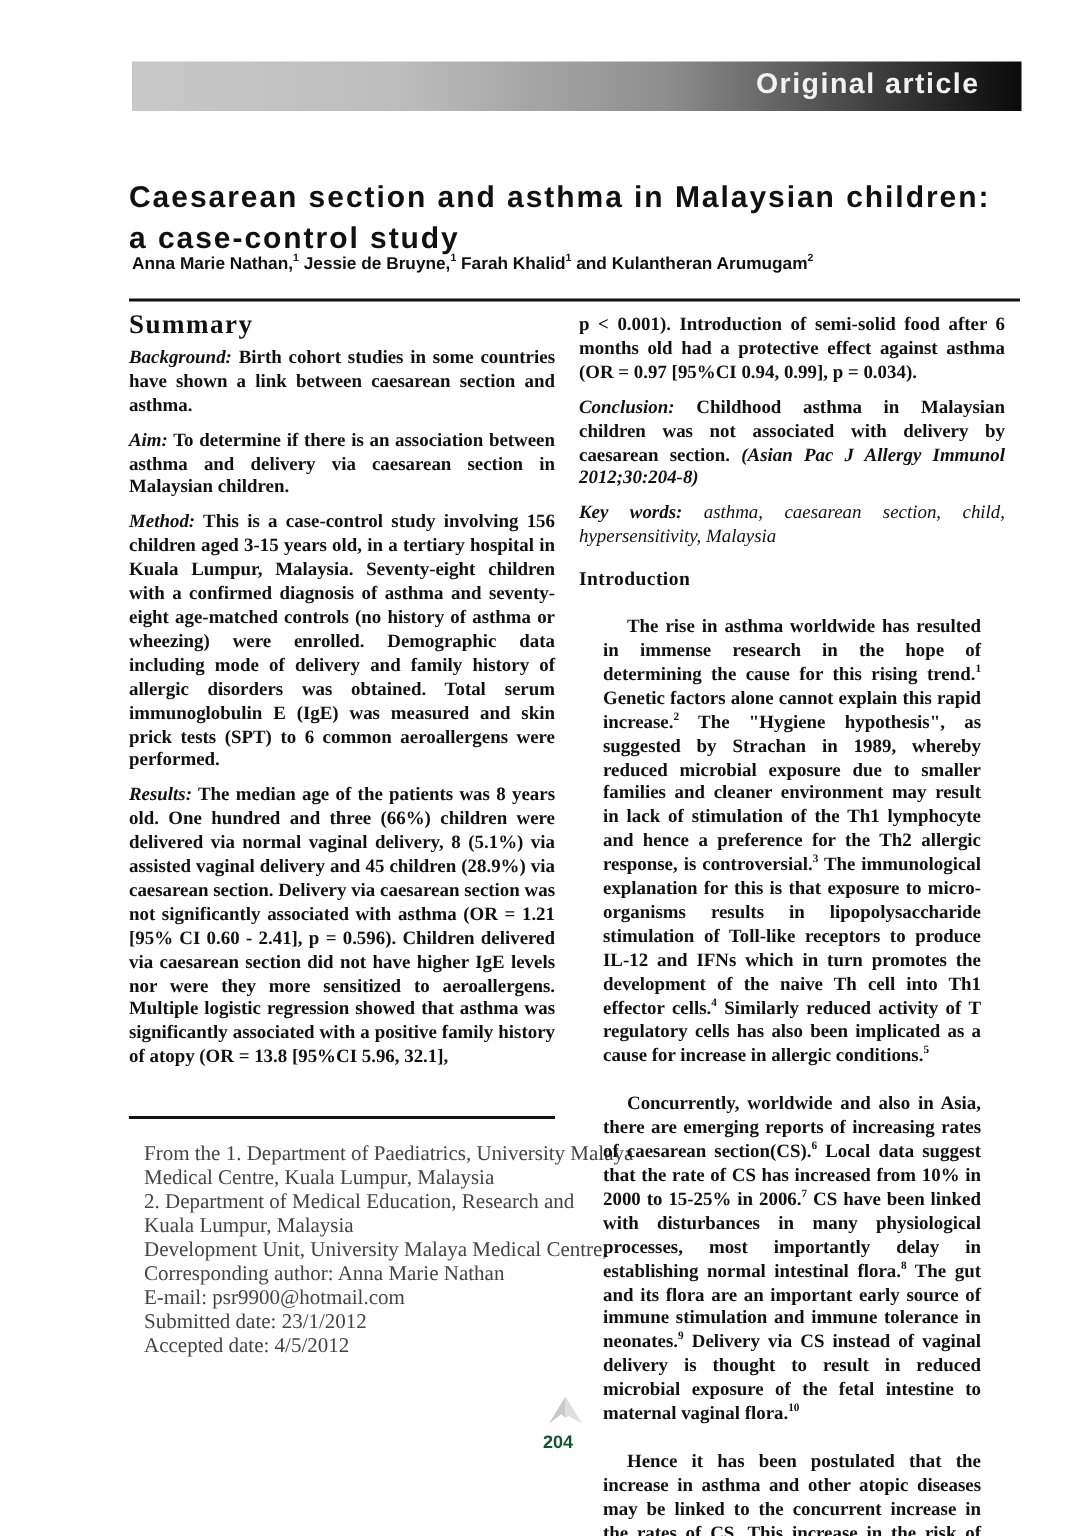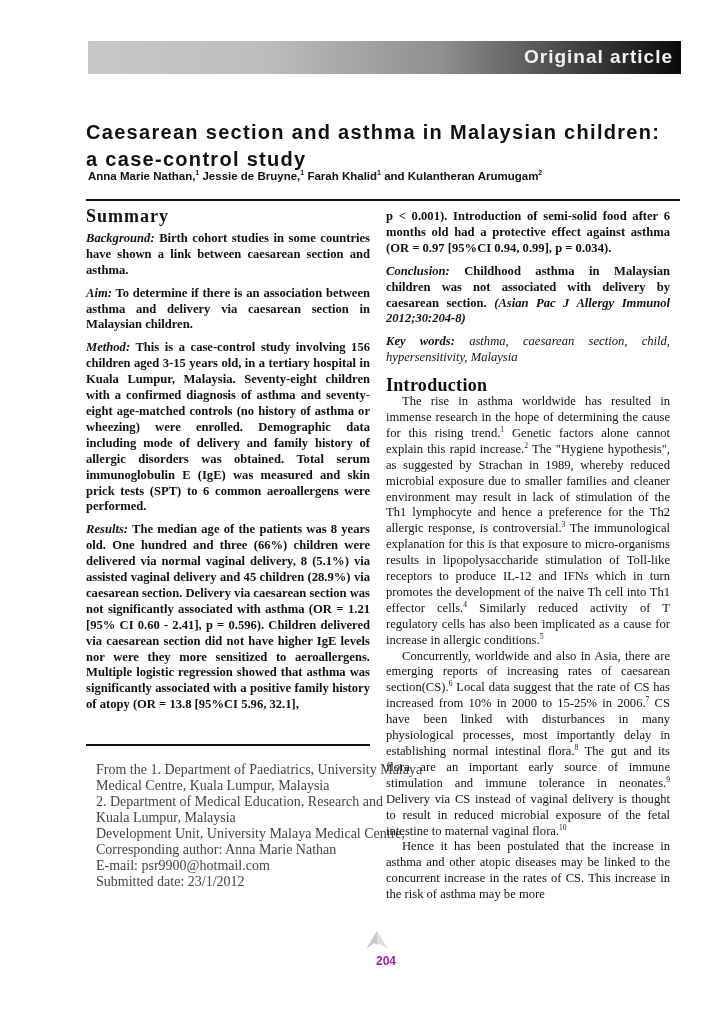--- a/index.html
+++ b/index.html
@@ -2,21 +2,21 @@
 <html><head>
 <meta charset="utf-8">
 <style>
   html, body { margin: 0; padding: 0; background: #ffffff; }
   body { width: 724px; height: 1024px; position: relative; overflow: hidden; color: #111; }
   .banner {
     position: absolute; left: 88px; top: 41px; width: 593px; height: 33px;
     background: linear-gradient(to right, #c8c8c8 0%, #bdbdbd 30%, #8e8e8e 60%, #3a3a3a 85%, #0a0a0a 100%);
   }
   .banner-text {
-    position: absolute; right: 8px; top: 5px;
+    position: absolute; right: 28px; top: 5px;
     font-family: "Liberation Sans", sans-serif; font-weight: bold; font-size: 19px;
     color: #f2f2f2; letter-spacing: 1px;
   }
   .title {
     position: absolute; left: 86px; top: 119px; width: 600px;
     font-family: "Liberation Sans", sans-serif; font-weight: bold; font-size: 20px;
     line-height: 27px; letter-spacing: 1.3px; color: #111;
   }
   .authors {
     position: absolute; left: 88px; top: 170px; width: 600px;
@@ -25,32 +25,32 @@
   .authors sup { font-size: 7px; }
   .rule-top { position: absolute; left: 86px; top: 199px; width: 594px; height: 2px; background: #111; }
   .col { position: absolute; width: 284px; font-family: "Liberation Serif", serif; font-size: 12.6px; line-height: 15.9px; text-align: justify; }
   .col-left { left: 86px; top: 209px; }
   .col-right { left: 386px; top: 209px; }
   .sec-head { font-weight: bold; font-size: 18px; letter-spacing: 1px; margin: 0 0 6px 0; }
   .abs p { margin: 0 0 7px 0; font-weight: bold; }
   .abs .lbl { font-style: italic; }
   .kw { font-weight: normal !important; font-style: italic; }
   .kw .lbl { font-weight: bold; }
-  .intro-head { font-weight: bold; font-size: 18px; margin: 12px 0 0 0; letter-spacing: 0.3px; }
-  .body p { margin: 0; text-indent: 16px; font-weight: normal; }
+  .intro-head { font-weight: bold; font-size: 13px; margin: 12px 0 0 0; letter-spacing: 0.3px; }
+  .body p { margin: 16px; text-indent: 16px; font-weight: bold; }
   .rule-left { position: absolute; left: 86px; top: 744px; width: 284px; height: 2px; background: #111; }
   .affil {
     position: absolute; left: 96px; top: 762px; width: 280px;
     font-family: "Liberation Serif", serif; font-size: 14px; line-height: 16px; color: #444;
   }
   .affil div { white-space: nowrap; }
   .logo { position: absolute; left: 364px; top: 930px; width: 26px; height: 20px; }
   .page-num {
     position: absolute; left: 362px; top: 954px; width: 40px;
-    font-family: "Liberation Sans", sans-serif; font-weight: bold; font-size: 12px; color: #a21caf; margin-left: 14px;
+    font-family: "Liberation Sans", sans-serif; font-weight: bold; font-size: 12px; color: #14532d;
   }
   sup { font-size: 7.5px; line-height: 0; }
 </style>
 </head>
 <body>
 
 <div class="banner">
   <span class="banner-text">Original article</span>
 </div>
 
@@ -80,20 +80,21 @@
 
 <div class="affil">
   <div>From the 1. Department of Paediatrics, University Malaya</div>
   <div>Medical Centre, Kuala Lumpur, Malaysia</div>
   <div>2. Department of Medical Education, Research and</div>
   <div>Kuala Lumpur, Malaysia</div>
   <div>Development Unit, University Malaya Medical Centre,</div>
   <div>Corresponding author: Anna Marie Nathan</div>
   <div>E-mail: psr9900@hotmail.com</div>
   <div>Submitted date: 23/1/2012</div>
+  <div>Accepted date: 4/5/2012</div>
 </div>
 
 <div class="col col-right abs">
   <p>p &lt; 0.001). Introduction of semi-solid food after 6 months old had a protective effect against asthma (OR = 0.97 [95%CI 0.94, 0.99], p = 0.034).</p>
   <p><span class="lbl">Conclusion:</span> <span>Childhood asthma in Malaysian children was not associated with delivery by caesarean section.</span> <span class="lbl">(Asian Pac J Allergy Immunol 2012;30:204-8)</span></p>
   <p class="kw"><span class="lbl">Key words:</span> <span>asthma, caesarean section, child, hypersensitivity, Malaysia</span></p>
 
   <div class="intro-head">Introduction</div>
   <div class="body">
     <p><span>The rise in asthma worldwide has resulted in immense research in the hope of  determining the cause for this rising trend.</span><sup>1</sup><span> Genetic factors alone cannot explain this rapid increase.</span><sup>2</sup><span> The "Hygiene hypothesis", as suggested by Strachan in 1989, whereby reduced microbial exposure due to smaller families and cleaner environment may result in lack of stimulation of the  Th1 lymphocyte and hence a preference for the Th2 allergic response, is controversial.</span><sup>3</sup><span> The immunological explanation for this is that exposure to micro-organisms results in lipopolysaccharide stimulation of Toll-like receptors to produce IL-12  and IFNs which in turn promotes the development of the naive Th cell into Th1 effector cells.</span><sup>4</sup><span> Similarly reduced activity of T regulatory cells has also been implicated as a cause for increase in allergic conditions.</span><sup>5</sup></p>

